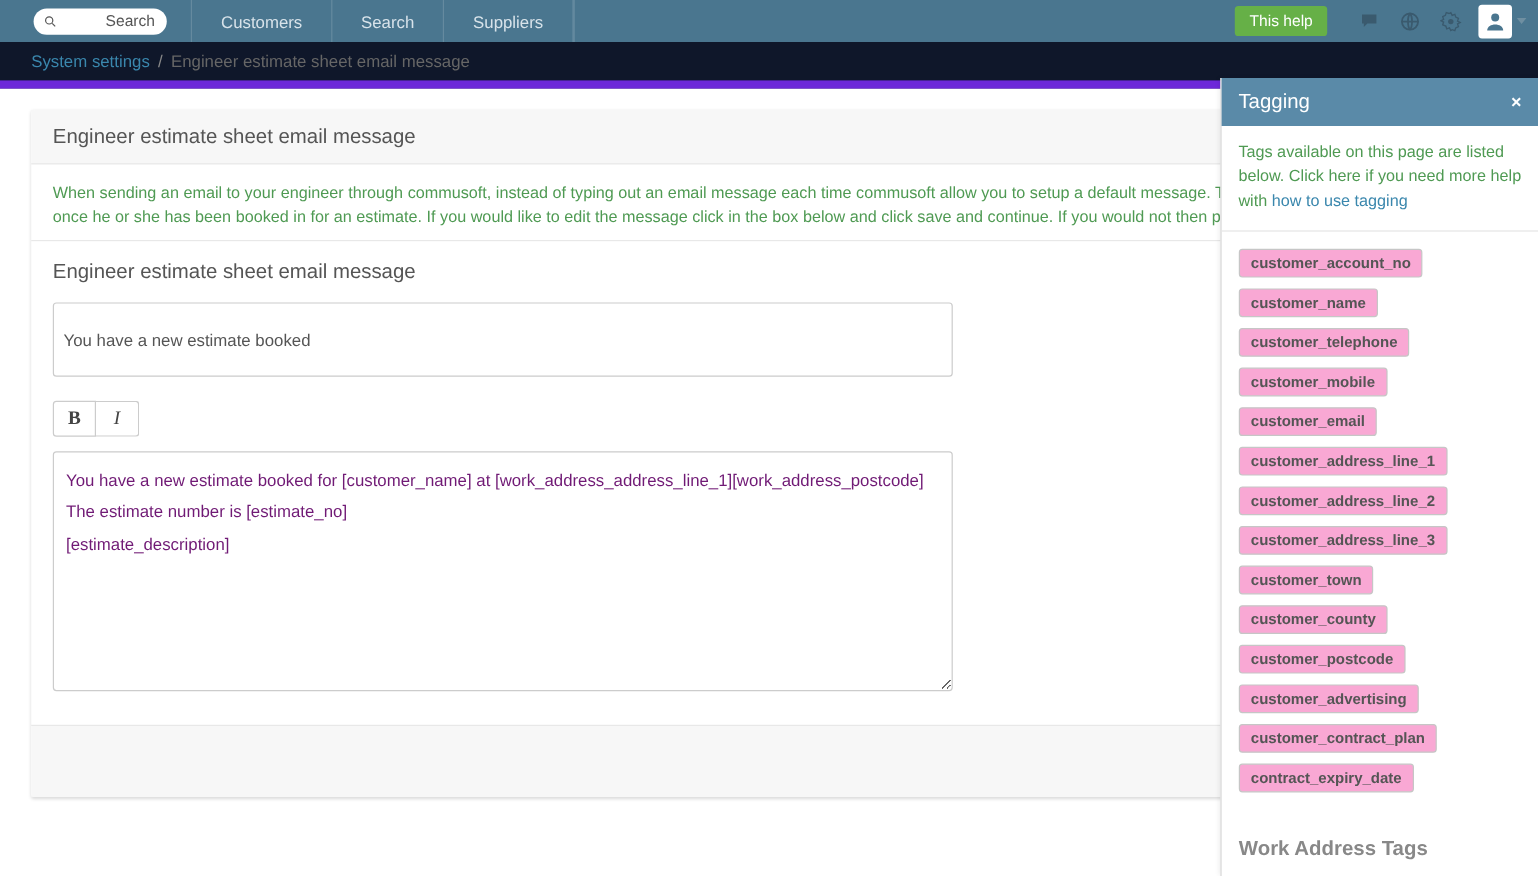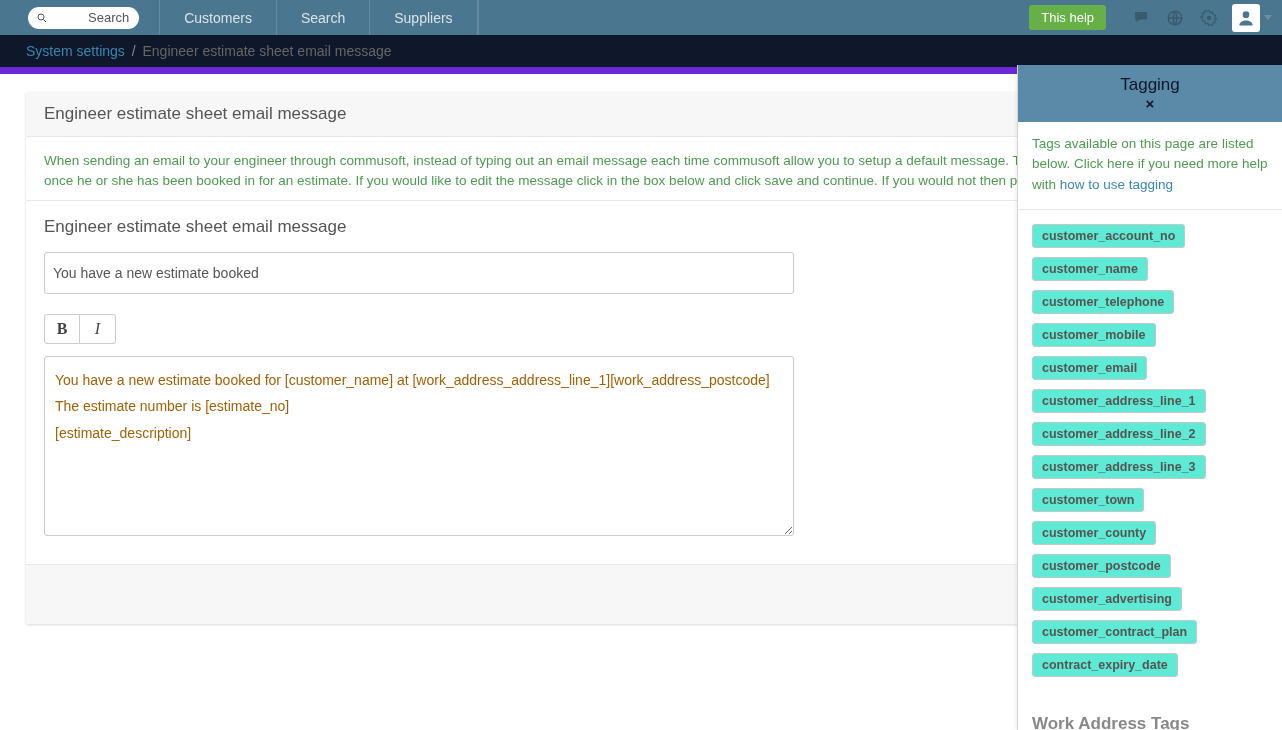--- a/index.html
+++ b/index.html
@@ -121,21 +121,21 @@
       padding: 6px 14px;
       font-size: 13px;
       cursor: pointer;
     }
     .form-area { padding: 0 18px 28px 18px; }
     .text-input {
       width: 750px;
       max-width: 100%;
       border: 1px solid #ccc;
       border-radius: 3px;
-      padding: 12px 8px;
+      padding: 22px 8px;
       font-size: 14px;
       color: #555;
     }
     .toolbar {
       margin-top: 20px;
       display: flex;
       gap: 0;
     }
     .tb-btn {
       width: 36px; height: 30px;
@@ -144,27 +144,27 @@
       display: flex; align-items: center; justify-content: center;
       cursor: pointer;
       font-size: 16px;
       color: #444;
       font-family: Georgia, serif;
     }
     .tb-btn:first-child { border-radius: 3px 0 0 3px; font-weight: bold; }
     .tb-btn:last-child { border-left: none; border-radius: 0 3px 3px 0; font-style: italic; }
     .editor {
       width: 750px;
-      height: 180px;
+      height: 200px;
       border: 1px solid #ccc;
       border-radius: 3px;
       margin-top: 12px;
       padding: 10px;
       font-size: 14px;
-      color: #a16207;
+      color: #701a75;
       line-height: 1.9;
       resize: both;
       overflow: auto;
       white-space: pre-wrap;
       position: relative;
     }
     .bottom-strip {
       border-top: 1px solid #e8e8e8;
       background: #f7f7f7;
       height: 60px;
@@ -177,27 +177,26 @@
       width: 265px;
       height: 665px;
       background: #fff;
       border-left: 1px solid #d6d6d6;
       box-shadow: -1px 0 4px rgba(0,0,0,0.08);
       display: flex;
       flex-direction: column;
     }
     .tag-head {
       background: #5a8aa8;
-      color: #0f172a;
+      color: #ffffff;
       padding: 10px 14px;
       font-size: 17px;
       display: flex;
       justify-content: space-between;
       align-items: center;
-      flex-direction: column;
     }
     .tag-close { cursor: pointer; font-size: 15px; font-weight: bold; }
     .tag-desc {
       color: #4f9a53;
       font-size: 13.5px;
       line-height: 1.5;
       padding: 12px 14px 14px 14px;
       border-bottom: 1px solid #e5e5e5;
     }
     .tag-desc .link2 { color: #3a87ad; cursor: pointer; }
@@ -207,21 +206,21 @@
       padding: 14px 14px 20px 14px;
     }
     .tag-group-title {
       font-size: 17px;
       color: #888;
       font-weight: bold;
       margin-bottom: 10px;
     }
     .tag-chip {
       display: inline-block;
-      background: #5eead4;
+      background: #f9a8d4;
       border: 1px solid #c6c6c6;
       border-radius: 3px;
       color: #555;
       font-size: 12.5px;
       font-weight: bold;
       padding: 4px 9px;
       margin: 0 6px 9px 0;
       cursor: pointer;
     }
     .tag-group-title.second { margin-top: 28px; margin-bottom: 0; }

